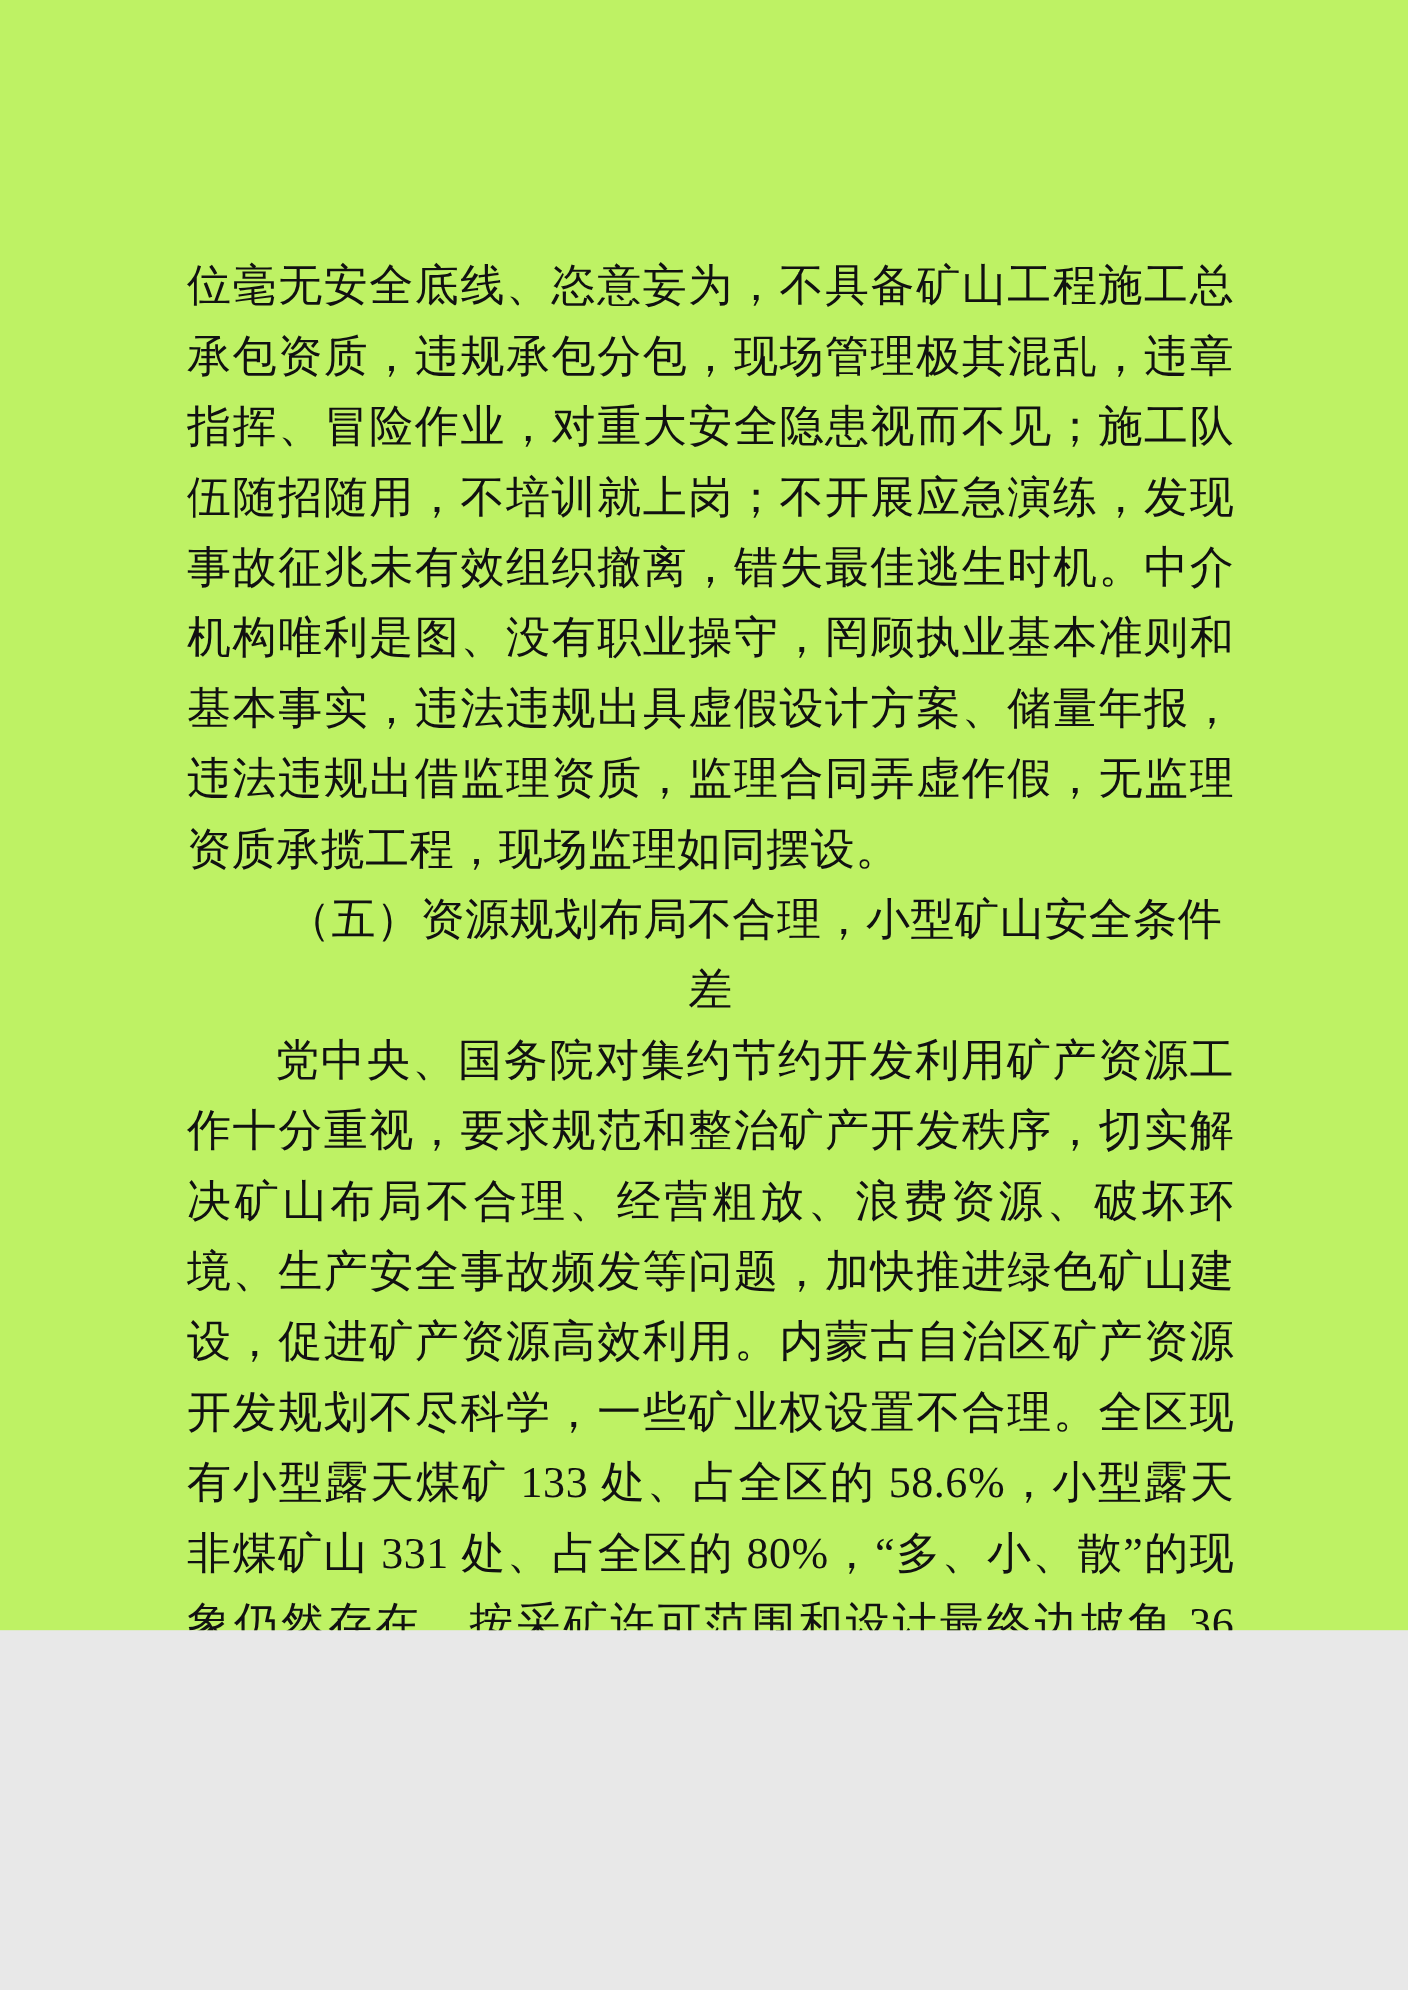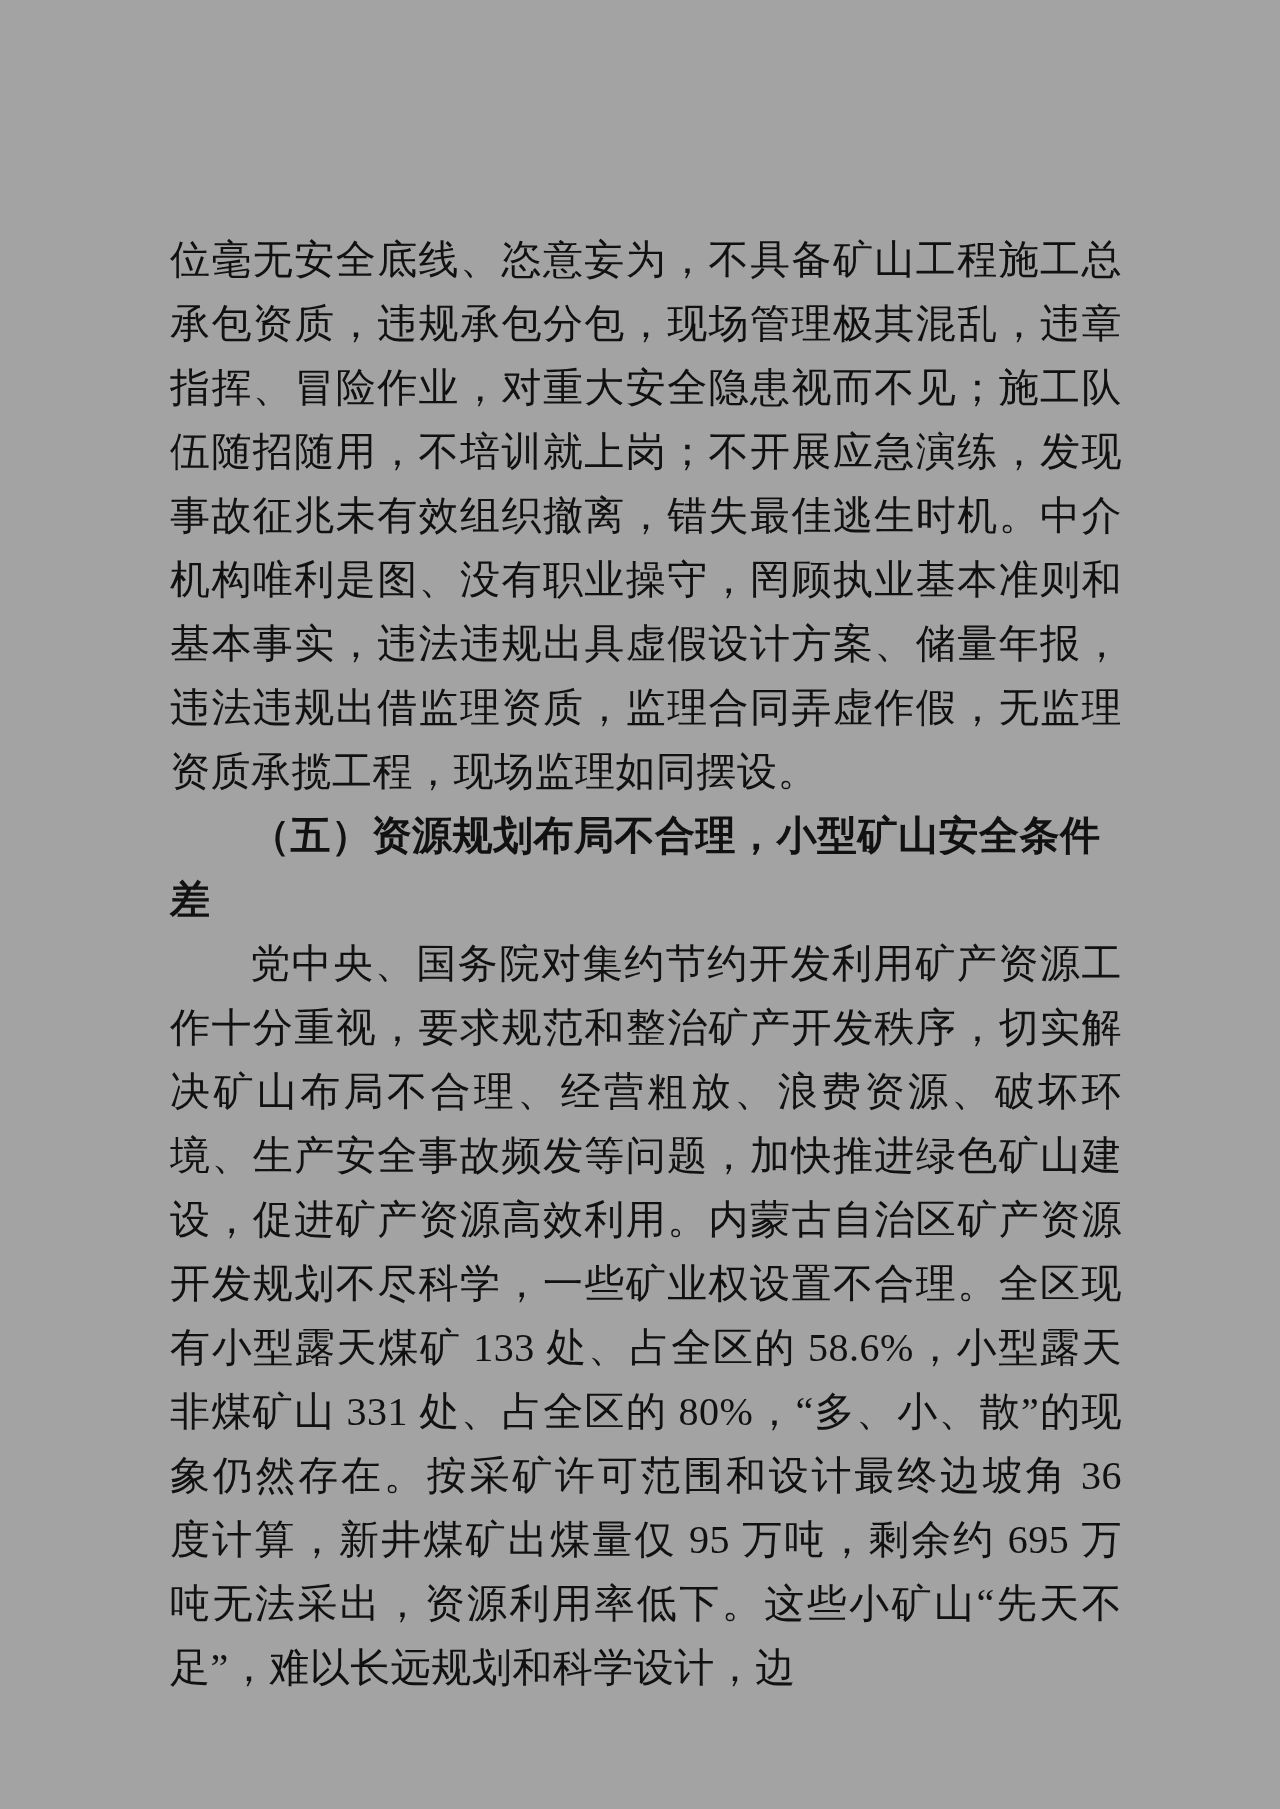--- a/index.html
+++ b/index.html
@@ -8,22 +8,22 @@
   }
   body {
     width: 1280px;
     height: 1809px;
     background: #e8e8e8;
     font-family: "Liberation Serif", "DejaVu Serif", serif;
   }
   .page {
     position: relative;
     width: 1280px;
-    height: 1809px;
-    background: #a3a3a3;
+    height: 1482px;
+    background: #bef264;
     color: #111111;
     overflow: hidden;
   }
   .content {
     position: absolute;
     left: 170px;
     top: 228px;
     width: 952px;
   }
   .content p,
@@ -36,23 +36,23 @@
     text-align: justify;
     text-justify: inter-character;
     letter-spacing: 0.5px;
     word-break: break-all;
     color: #111111;
   }
   .content .para-indent {
     text-indent: 2em;
   }
   .content h2.section-heading {
-    font-weight: bold;
+    font-weight: normal;
     text-indent: 2em;
-    text-align: left;
+    text-align: center;
   }
   .page-footer {
     position: absolute;
     left: 0;
     top: 1676px;
     width: 1280px;
     text-align: center;
   }
   .page-footer .num {
     font-size: 28px;

